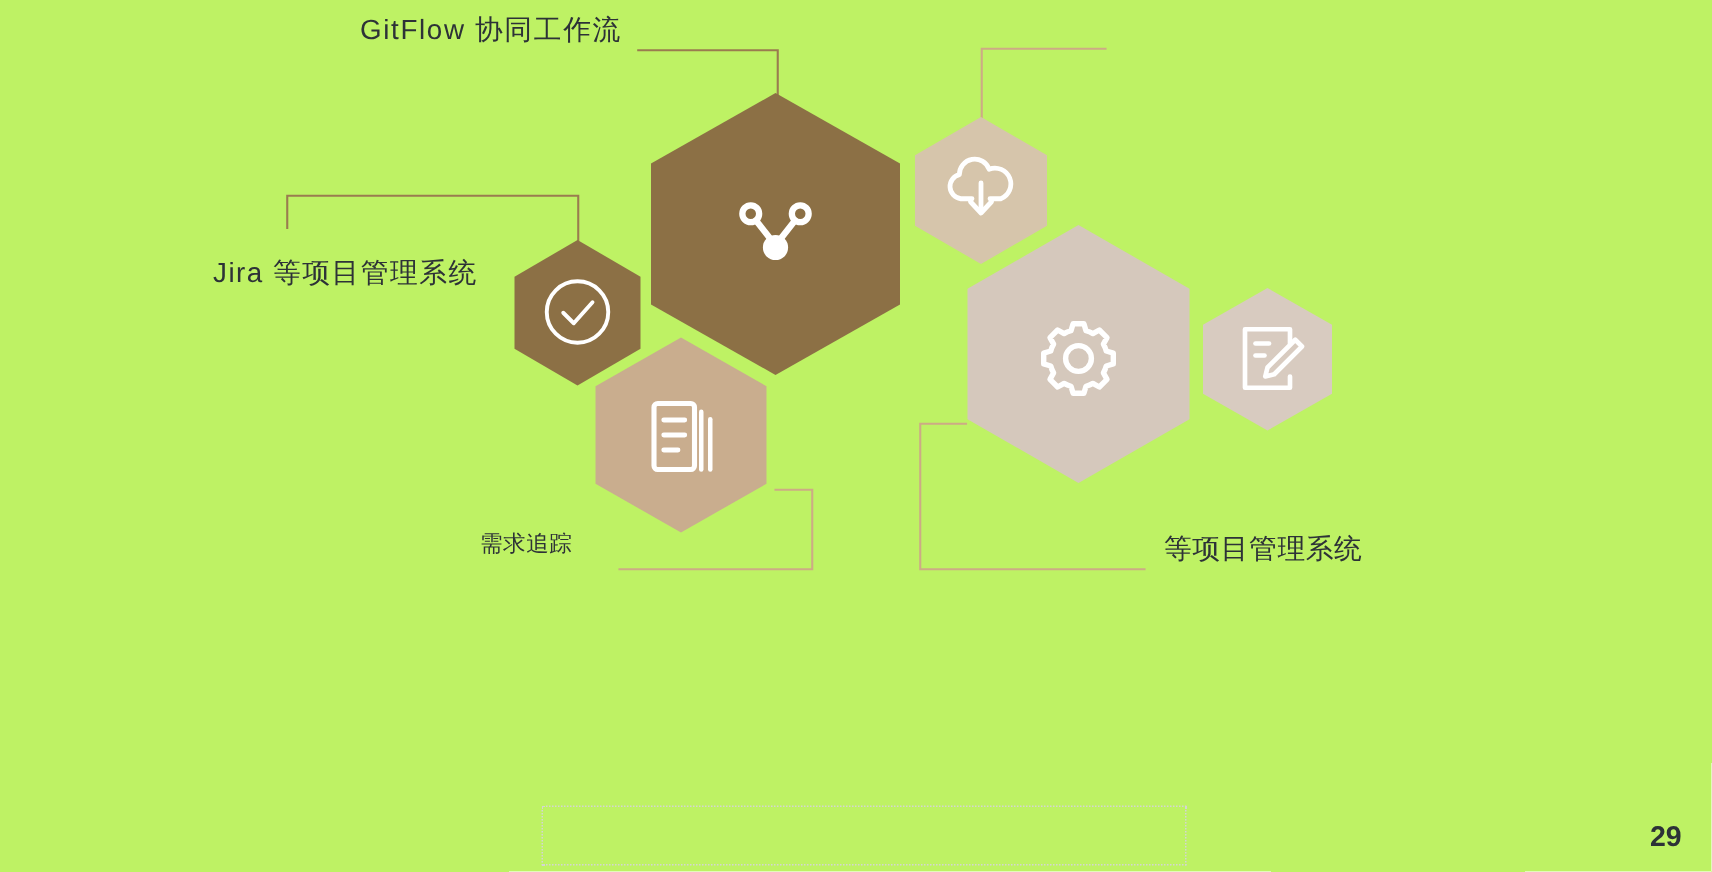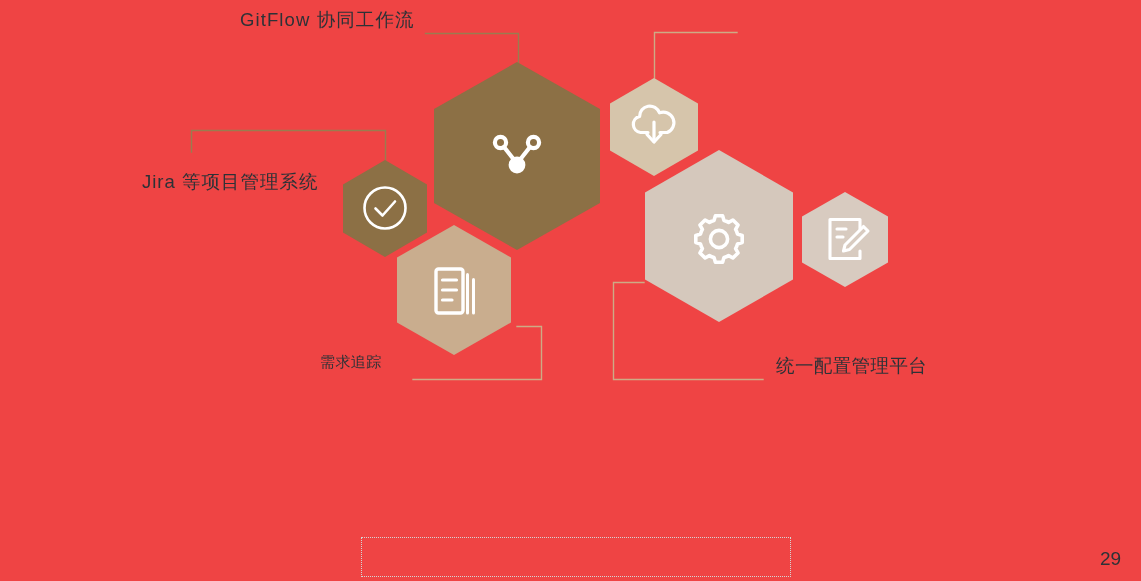--- a/index.html
+++ b/index.html
@@ -8,21 +8,21 @@
     background: #ffffff;
   }
   body {
     font-family: "Liberation Sans", sans-serif;
     -webkit-font-smoothing: antialiased;
   }
   #slide {
     position: relative;
     width: 1141px;
     height: 581px;
-    background: #ef4444;
+    background: #bef264;
     overflow: hidden;
   }
   #diagram-svg {
     position: absolute;
     left: 0;
     top: 0;
     width: 1141px;
     height: 581px;
   }
   .label {
@@ -79,20 +79,21 @@
     box-sizing: border-box;
     background: transparent;
   }
   #page-number {
     position: absolute;
     left: 1100px;
     top: 548px;
     font-size: 19px;
     color: #2d3237;
     font-family: "Liberation Sans", sans-serif;
+    font-weight: bold;
   }
 </style>
 </head>
 <body>
 
 <div id="slide">
 
   <svg id="diagram-svg" viewBox="0 0 1141 581" xmlns="http://www.w3.org/2000/svg">
 
     <g fill="none" stroke-width="1.4" stroke-linecap="square">
@@ -182,19 +183,19 @@
     </g>
   </svg>
 
   <div class="label label-mono-mix" id="label-gitflow">GitFlow 协同工作流</div>
 
 
   <div class="label label-mono-mix" id="label-jira">Jira 等项目管理系统</div>
 
   <div class="label label-cjk" id="label-demand">需求追踪</div>
 
-  <div class="label label-cjk" id="label-config">统一配置管理平台</div>
+  <div class="label label-cjk" id="label-config">等项目管理系统</div>
 
   <div id="placeholder-box"></div>
 
   <div id="page-number">29</div>
 
 </div>
 
 </body></html>

